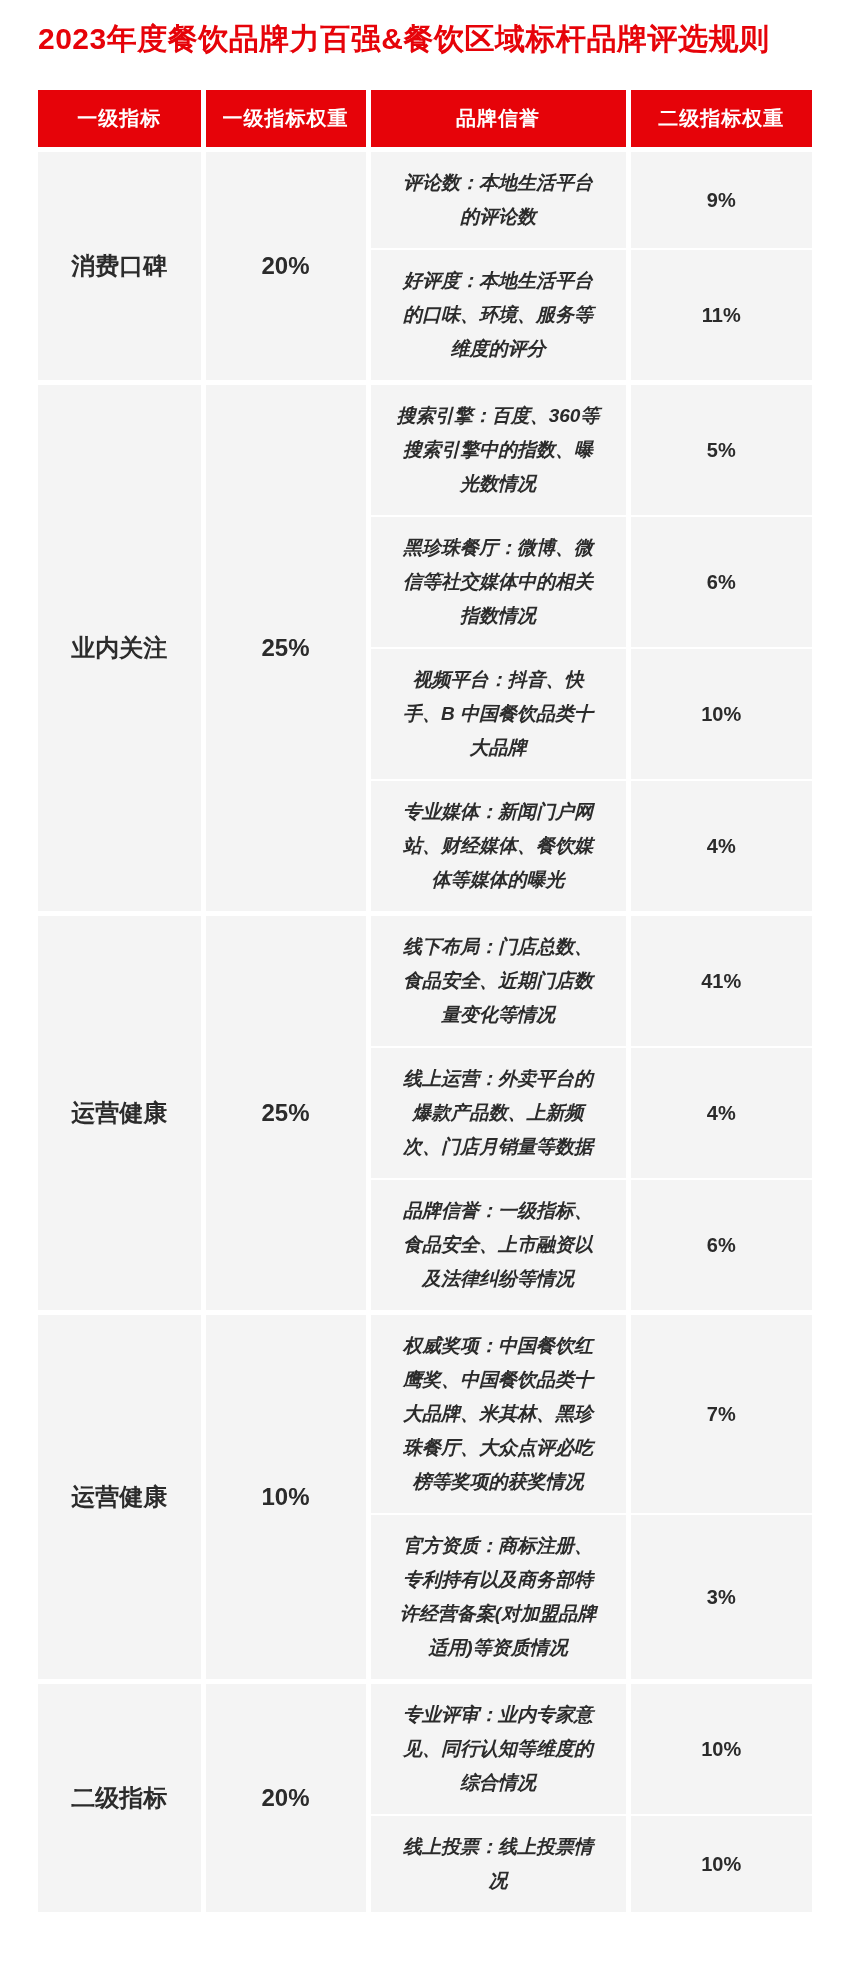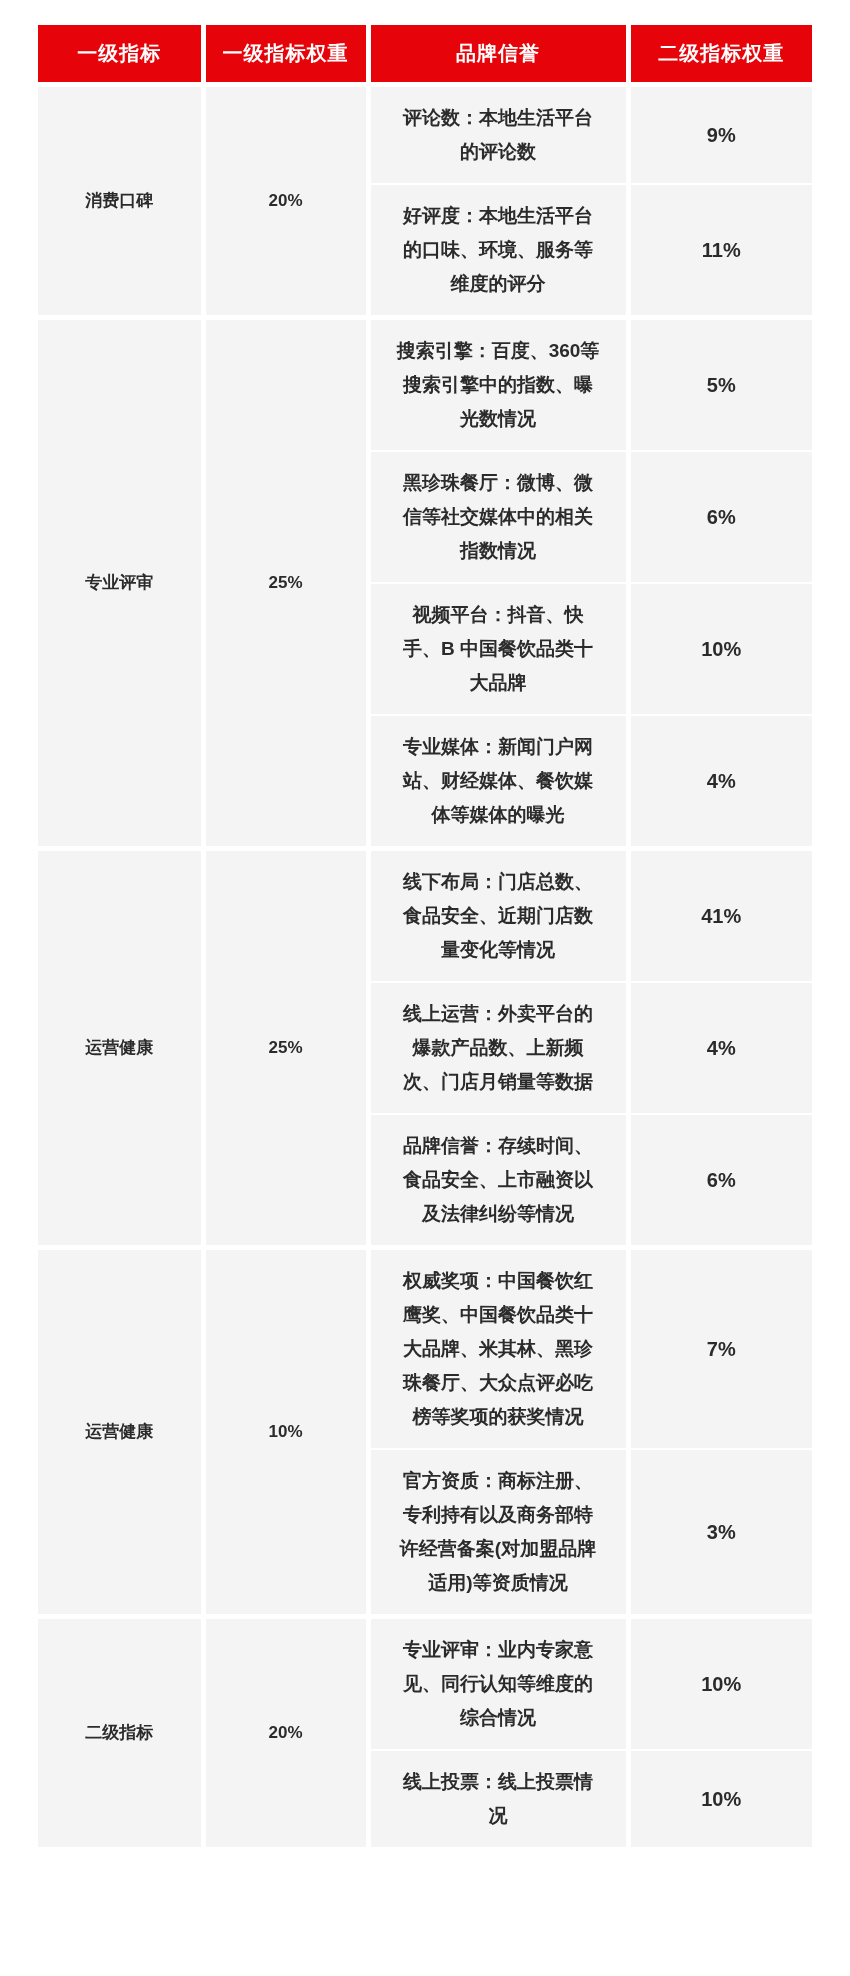--- a/index.html
+++ b/index.html
@@ -67,34 +67,36 @@
   
   tr.group-first > th,
   tr.group-first > td {
     border-top: 5px solid var(--gap-white);
   }
   
   tr.sub-row > td {
     border-top: 2px solid var(--gap-white);
   }
   td.level1-cell, td.weight1-cell {
-    font-size: 17px;
+    font-size: 24px;
   }
   td.level2-cell {
     padding-left: 24px;
     padding-right: 24px;
+    font-style: italic;
   }
   td.weight2-cell {
     font-size: 20px;
   }
 </style>
 </head>
 <body>
 
 <div class="page">
+  <h1 class="page-title">2023年度餐饮品牌力百强&amp;餐饮区域标杆品牌评选规则</h1>
 
   <table class="rules-table">
     <colgroup>
       <col class="c1">
         <col class="c2">
         <col class="c3">
         <col class="c4">
     </colgroup>
     <thead>
       <tr class="group-first">
@@ -109,21 +111,21 @@
           <td class="level1-cell gutter-r" rowspan="2">消费口碑</td>
           <td class="weight1-cell gutter-r" rowspan="2">20%</td>
           <td class="level2-cell gutter-r">评论数：本地生活平台的评论数</td>
           <td class="weight2-cell">9%</td>
         </tr>
         <tr class="sub-row">
           <td class="level2-cell gutter-r">好评度：本地生活平台的口味、环境、服务等维度的评分</td>
           <td class="weight2-cell">11%</td>
         </tr>
         <tr class="group-first">
-          <td class="level1-cell gutter-r" rowspan="4">专业评审</td>
+          <td class="level1-cell gutter-r" rowspan="4">业内关注</td>
           <td class="weight1-cell gutter-r" rowspan="4">25%</td>
           <td class="level2-cell gutter-r">搜索引擎：百度、360等搜索引擎中的指数、曝光数情况</td>
           <td class="weight2-cell">5%</td>
         </tr>
         <tr class="sub-row">
           <td class="level2-cell gutter-r">黑珍珠餐厅：微博、微信等社交媒体中的相关指数情况</td>
           <td class="weight2-cell">6%</td>
         </tr>
         <tr class="sub-row">
           <td class="level2-cell gutter-r">视频平台：抖音、快手、B 中国餐饮品类十大品牌</td>
@@ -137,21 +139,21 @@
           <td class="level1-cell gutter-r" rowspan="3">运营健康</td>
           <td class="weight1-cell gutter-r" rowspan="3">25%</td>
           <td class="level2-cell gutter-r">线下布局：门店总数、食品安全、近期门店数量变化等情况</td>
           <td class="weight2-cell">41%</td>
         </tr>
         <tr class="sub-row">
           <td class="level2-cell gutter-r">线上运营：外卖平台的爆款产品数、上新频次、门店月销量等数据</td>
           <td class="weight2-cell">4%</td>
         </tr>
         <tr class="sub-row">
-          <td class="level2-cell gutter-r">品牌信誉：存续时间、食品安全、上市融资以及法律纠纷等情况</td>
+          <td class="level2-cell gutter-r">品牌信誉：一级指标、食品安全、上市融资以及法律纠纷等情况</td>
           <td class="weight2-cell">6%</td>
         </tr>
         <tr class="group-first">
           <td class="level1-cell gutter-r" rowspan="2">运营健康</td>
           <td class="weight1-cell gutter-r" rowspan="2">10%</td>
           <td class="level2-cell gutter-r">权威奖项：中国餐饮红鹰奖、中国餐饮品类十大品牌、米其林、黑珍珠餐厅、大众点评必吃榜等奖项的获奖情况</td>
           <td class="weight2-cell">7%</td>
         </tr>
         <tr class="sub-row">
           <td class="level2-cell gutter-r">官方资质：商标注册、专利持有以及商务部特许经营备案(对加盟品牌适用)等资质情况</td>

